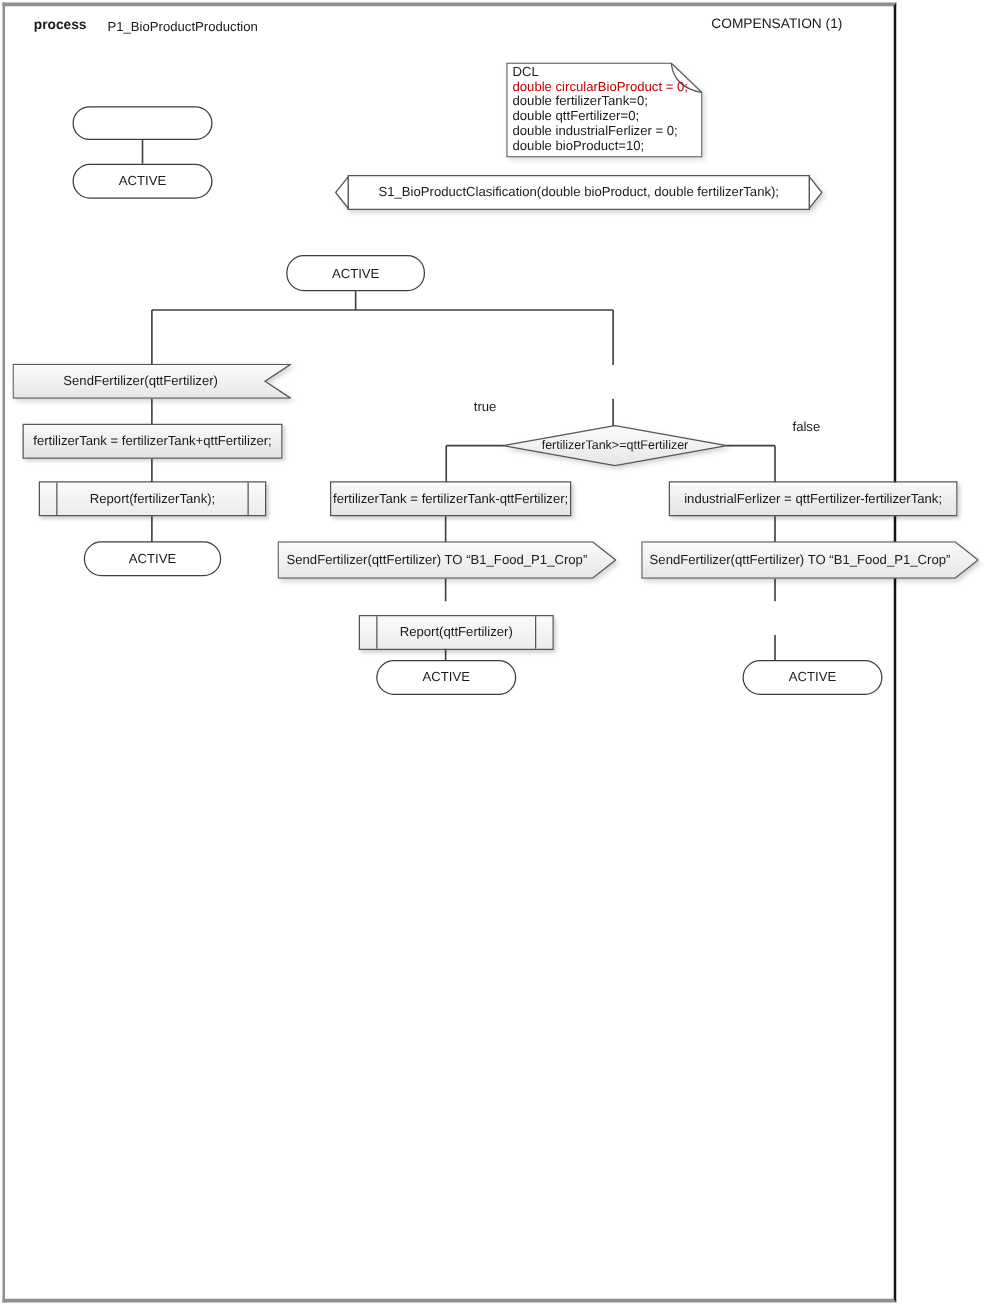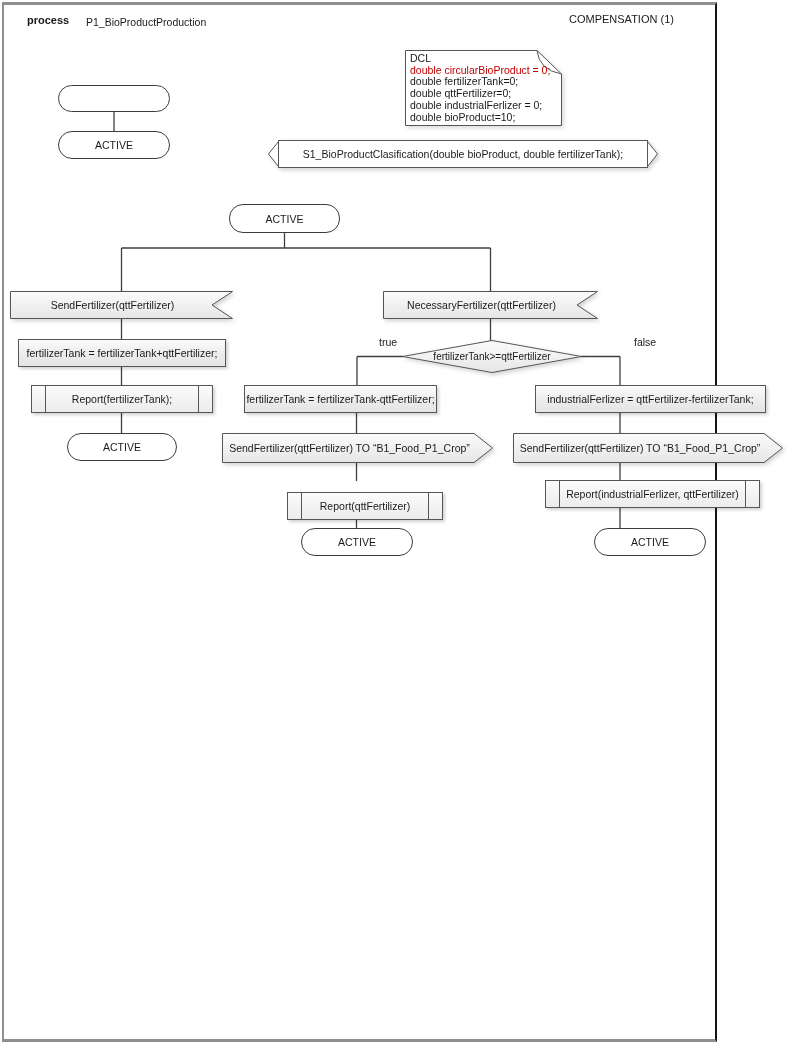--- a/index.html
+++ b/index.html
@@ -130,36 +130,30 @@
   <div class="node task" style="left:18px;top:339px;width:208px;height:28px;">
     <span>fertilizerTank = fertilizerTank+qttFertilizer;</span>
   </div>
   <div class="node proc" style="left:31px;top:385px;width:182px;height:28px;">
     <span>Report(fertilizerTank);</span>
   </div>
   <div class="node state" style="left:67px;top:433px;width:110px;height:28px;">
     <span>ACTIVE</span>
   </div>
 
-  <div class="node svgnode" style="left:383px;top:291px;width:215px;height:28px;padding-right:18px;">
-    <svg width="215" height="28">
-      <polygon class="shape-stroke" fill="url(#shadeV)" points="0.5,0.5 214.5,0.5 194,14 214.5,27.5 0.5,27.5"></polygon>
-    </svg>
-    <span>NecessaryFertilizer(qttFertilizer)</span>
-  </div>
   <div class="node svgnode" style="left:402px;top:340px;width:180px;height:33px;">
     <svg width="180" height="33">
       <polygon class="shape-stroke" fill="url(#shadeV)" points="90,0.5 179.5,16.5 90,32.5 0.5,16.5"></polygon>
     </svg>
     <span style="font-size:10px;">fertilizerTank&gt;=qttFertilizer</span>
   </div>
-  <div class="branch-label" style="left:340px;top:336px;padding-left:39px;">true</div>
+  <div class="branch-label" style="left:340px;top:320px;padding-left:39px;">true</div>
   <div class="branch-label" style="left:634px;top:336px;text-align:right;">false</div>
 
-  <div class="node task" style="left:244px;top:385px;width:193px;height:28px;">
+  <div class="node task" style="left:264px;top:385px;width:193px;height:28px;">
     <span>fertilizerTank = fertilizerTank-qttFertilizer;</span>
   </div>
   <div class="node svgnode" style="left:222px;top:433px;width:271px;height:30px;padding-right:16px;">
     <svg width="271" height="30">
       <polygon class="shape-stroke" fill="url(#shadeV)" points="0.5,0.5 252,0.5 270.5,15 252,29.5 0.5,29.5"></polygon>
     </svg>
     <span>SendFertilizer(qttFertilizer) TO “B1_Food_P1_Crop”</span>
   </div>
   <div class="node proc" style="left:287px;top:492px;width:156px;height:28px;">
     <span>Report(qttFertilizer)</span>
@@ -170,20 +164,17 @@
 
   <div class="node task" style="left:535px;top:385px;width:231px;height:28px;">
     <span>industrialFerlizer = qttFertilizer-fertilizerTank;</span>
   </div>
   <div class="node svgnode" style="left:513px;top:433px;width:270px;height:30px;padding-right:16px;">
     <svg width="270" height="30">
       <polygon class="shape-stroke" fill="url(#shadeV)" points="0.5,0.5 251,0.5 269.5,15 251,29.5 0.5,29.5"></polygon>
     </svg>
     <span>SendFertilizer(qttFertilizer) TO “B1_Food_P1_Crop”</span>
   </div>
-  <div class="node proc" style="left:545px;top:480px;width:215px;height:28px;">
-    <span>Report(industrialFerlizer, qttFertilizer)</span>
-  </div>
   <div class="node state" style="left:594px;top:528px;width:112px;height:28px;">
     <span>ACTIVE</span>
   </div>
 
 </div>
 
 </body></html>

